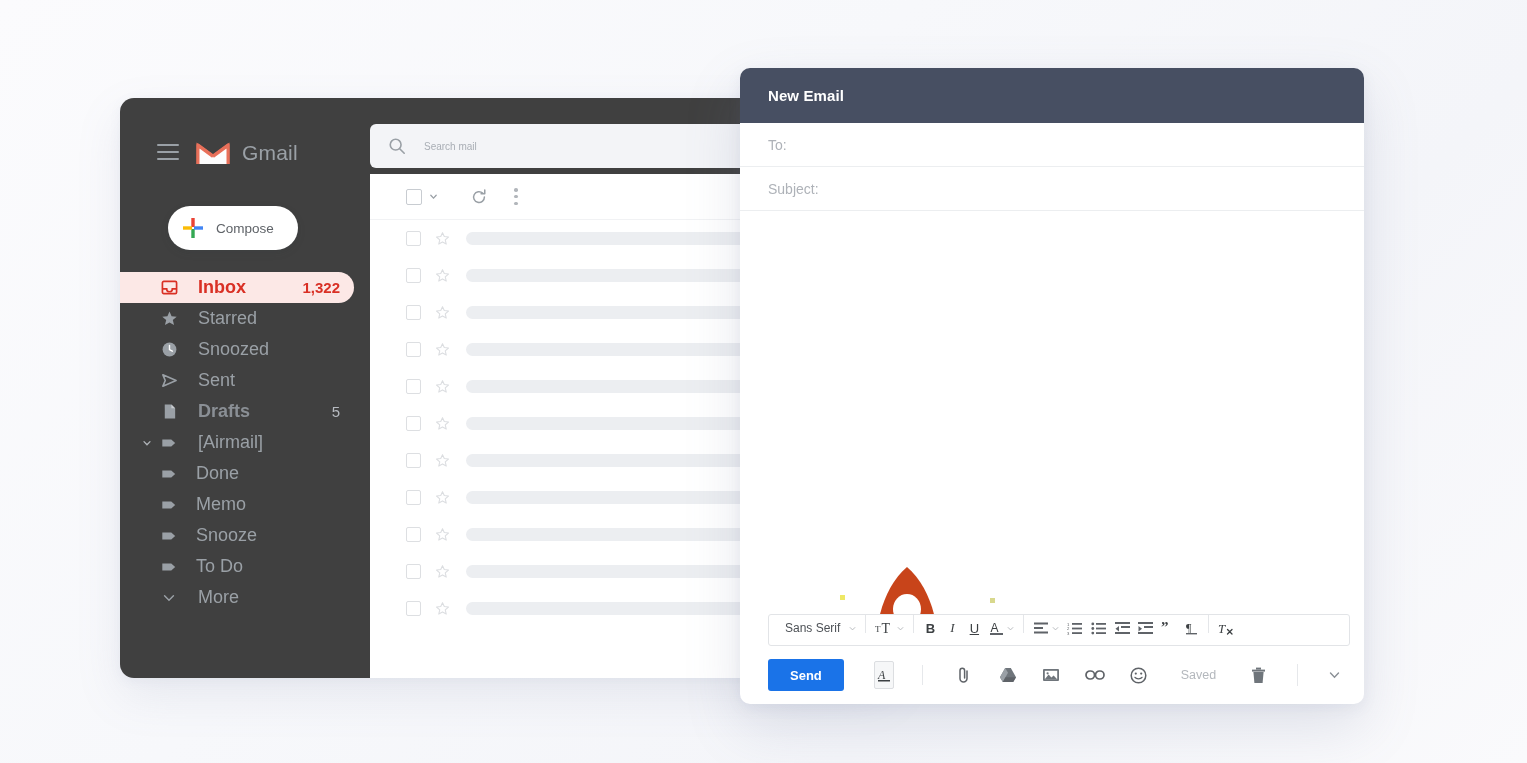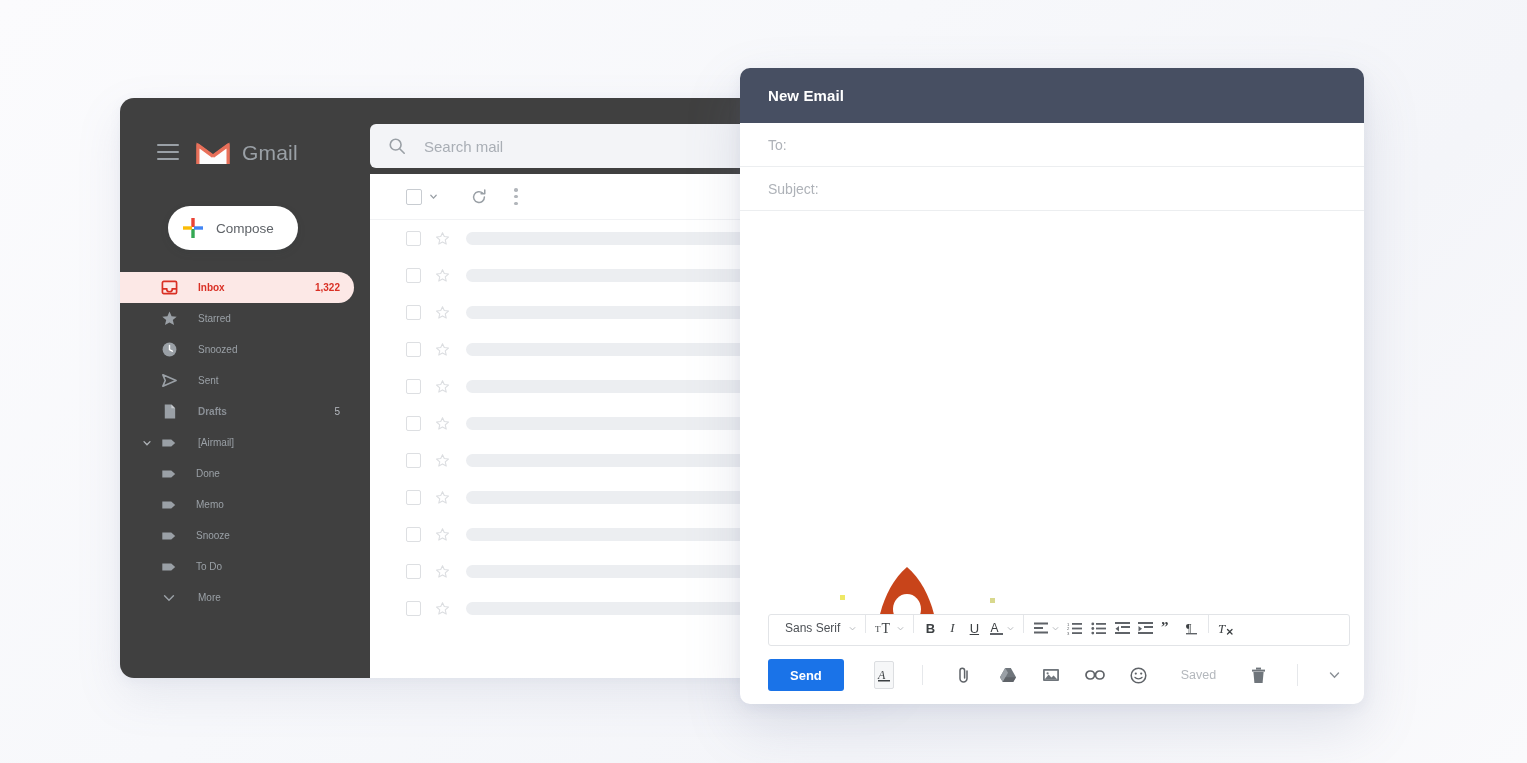--- a/index.html
+++ b/index.html
@@ -63,21 +63,21 @@
     position: absolute;
     left: 250px; top: 26px;
     width: 520px; height: 44px;
     background: #f3f4f7;
     border-radius: 6px;
     display: flex; align-items: center;
     padding-left: 18px;
     gap: 18px;
   }
   .gm-search-icon { width: 18px; height: 18px; flex: none; }
-  .gm-search-ph { font-size: 15px; color: #a9aeb5; }
+  .gm-search-ph { font-size: 10px; color: #a9aeb5; }
 
   
   .gm-sidebar {
     position: absolute;
     left: 0; top: 76px;
     width: 250px; bottom: 0;
     padding-top: 32px;
   }
 
   .gm-compose {
@@ -103,27 +103,27 @@
     margin-right: 16px;
     cursor: pointer;
     position: relative;
   }
   .gm-navitem .ni-icon {
     width: 18px; height: 18px; flex: none;
     margin-right: 20px;
     display: flex; align-items: center; justify-content: center;
   }
   .gm-navitem .ni-label {
-    font-size: 10px;
+    font-size: 18px;
     color: #9aa0a6;
     flex: 1;
     white-space: nowrap;
   }
   .gm-navitem .ni-count {
-    font-size: 10px;
+    font-size: 15px;
     color: #b6bac0;
     margin-right: 14px;
   }
 
   .gm-navitem.active { background: #fce8e6; }
   .gm-navitem.active .ni-label { color: #d93025; font-weight: bold; }
   .gm-navitem.active .ni-count { color: #d93025; font-weight: bold; }
 
   .gm-navitem.bold .ni-label { color: #8a8f95; font-weight: bold; }
 

